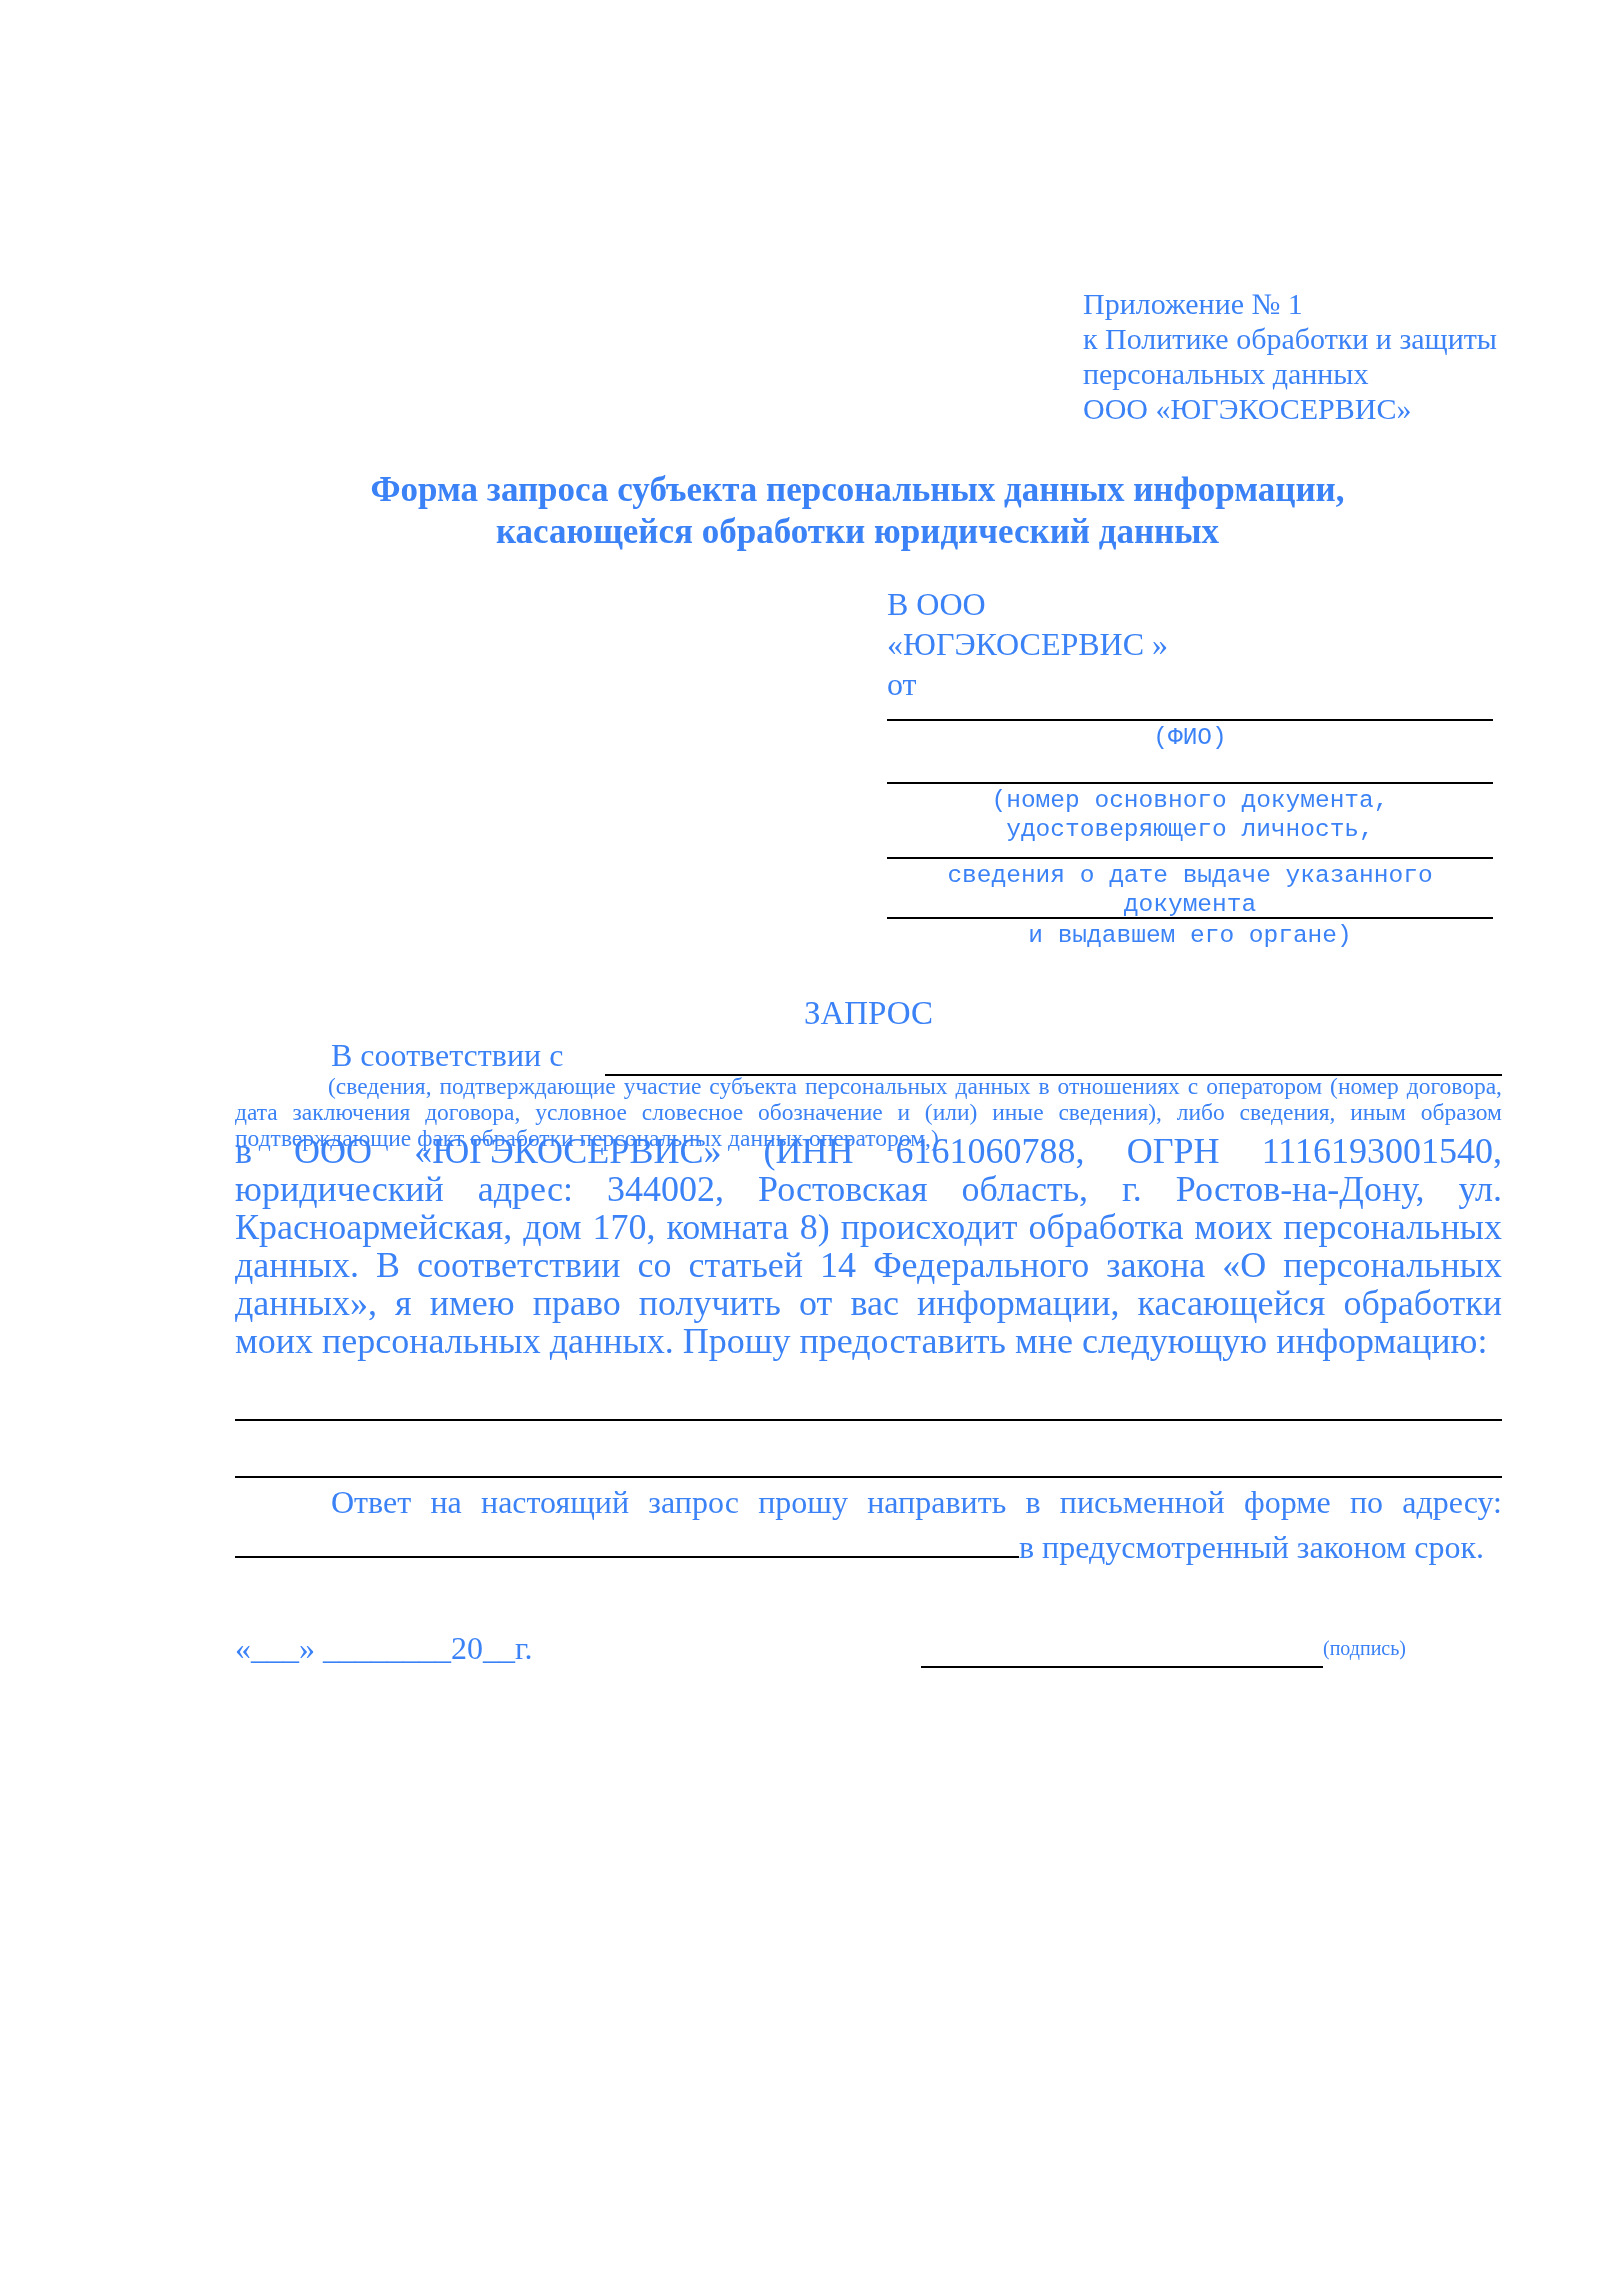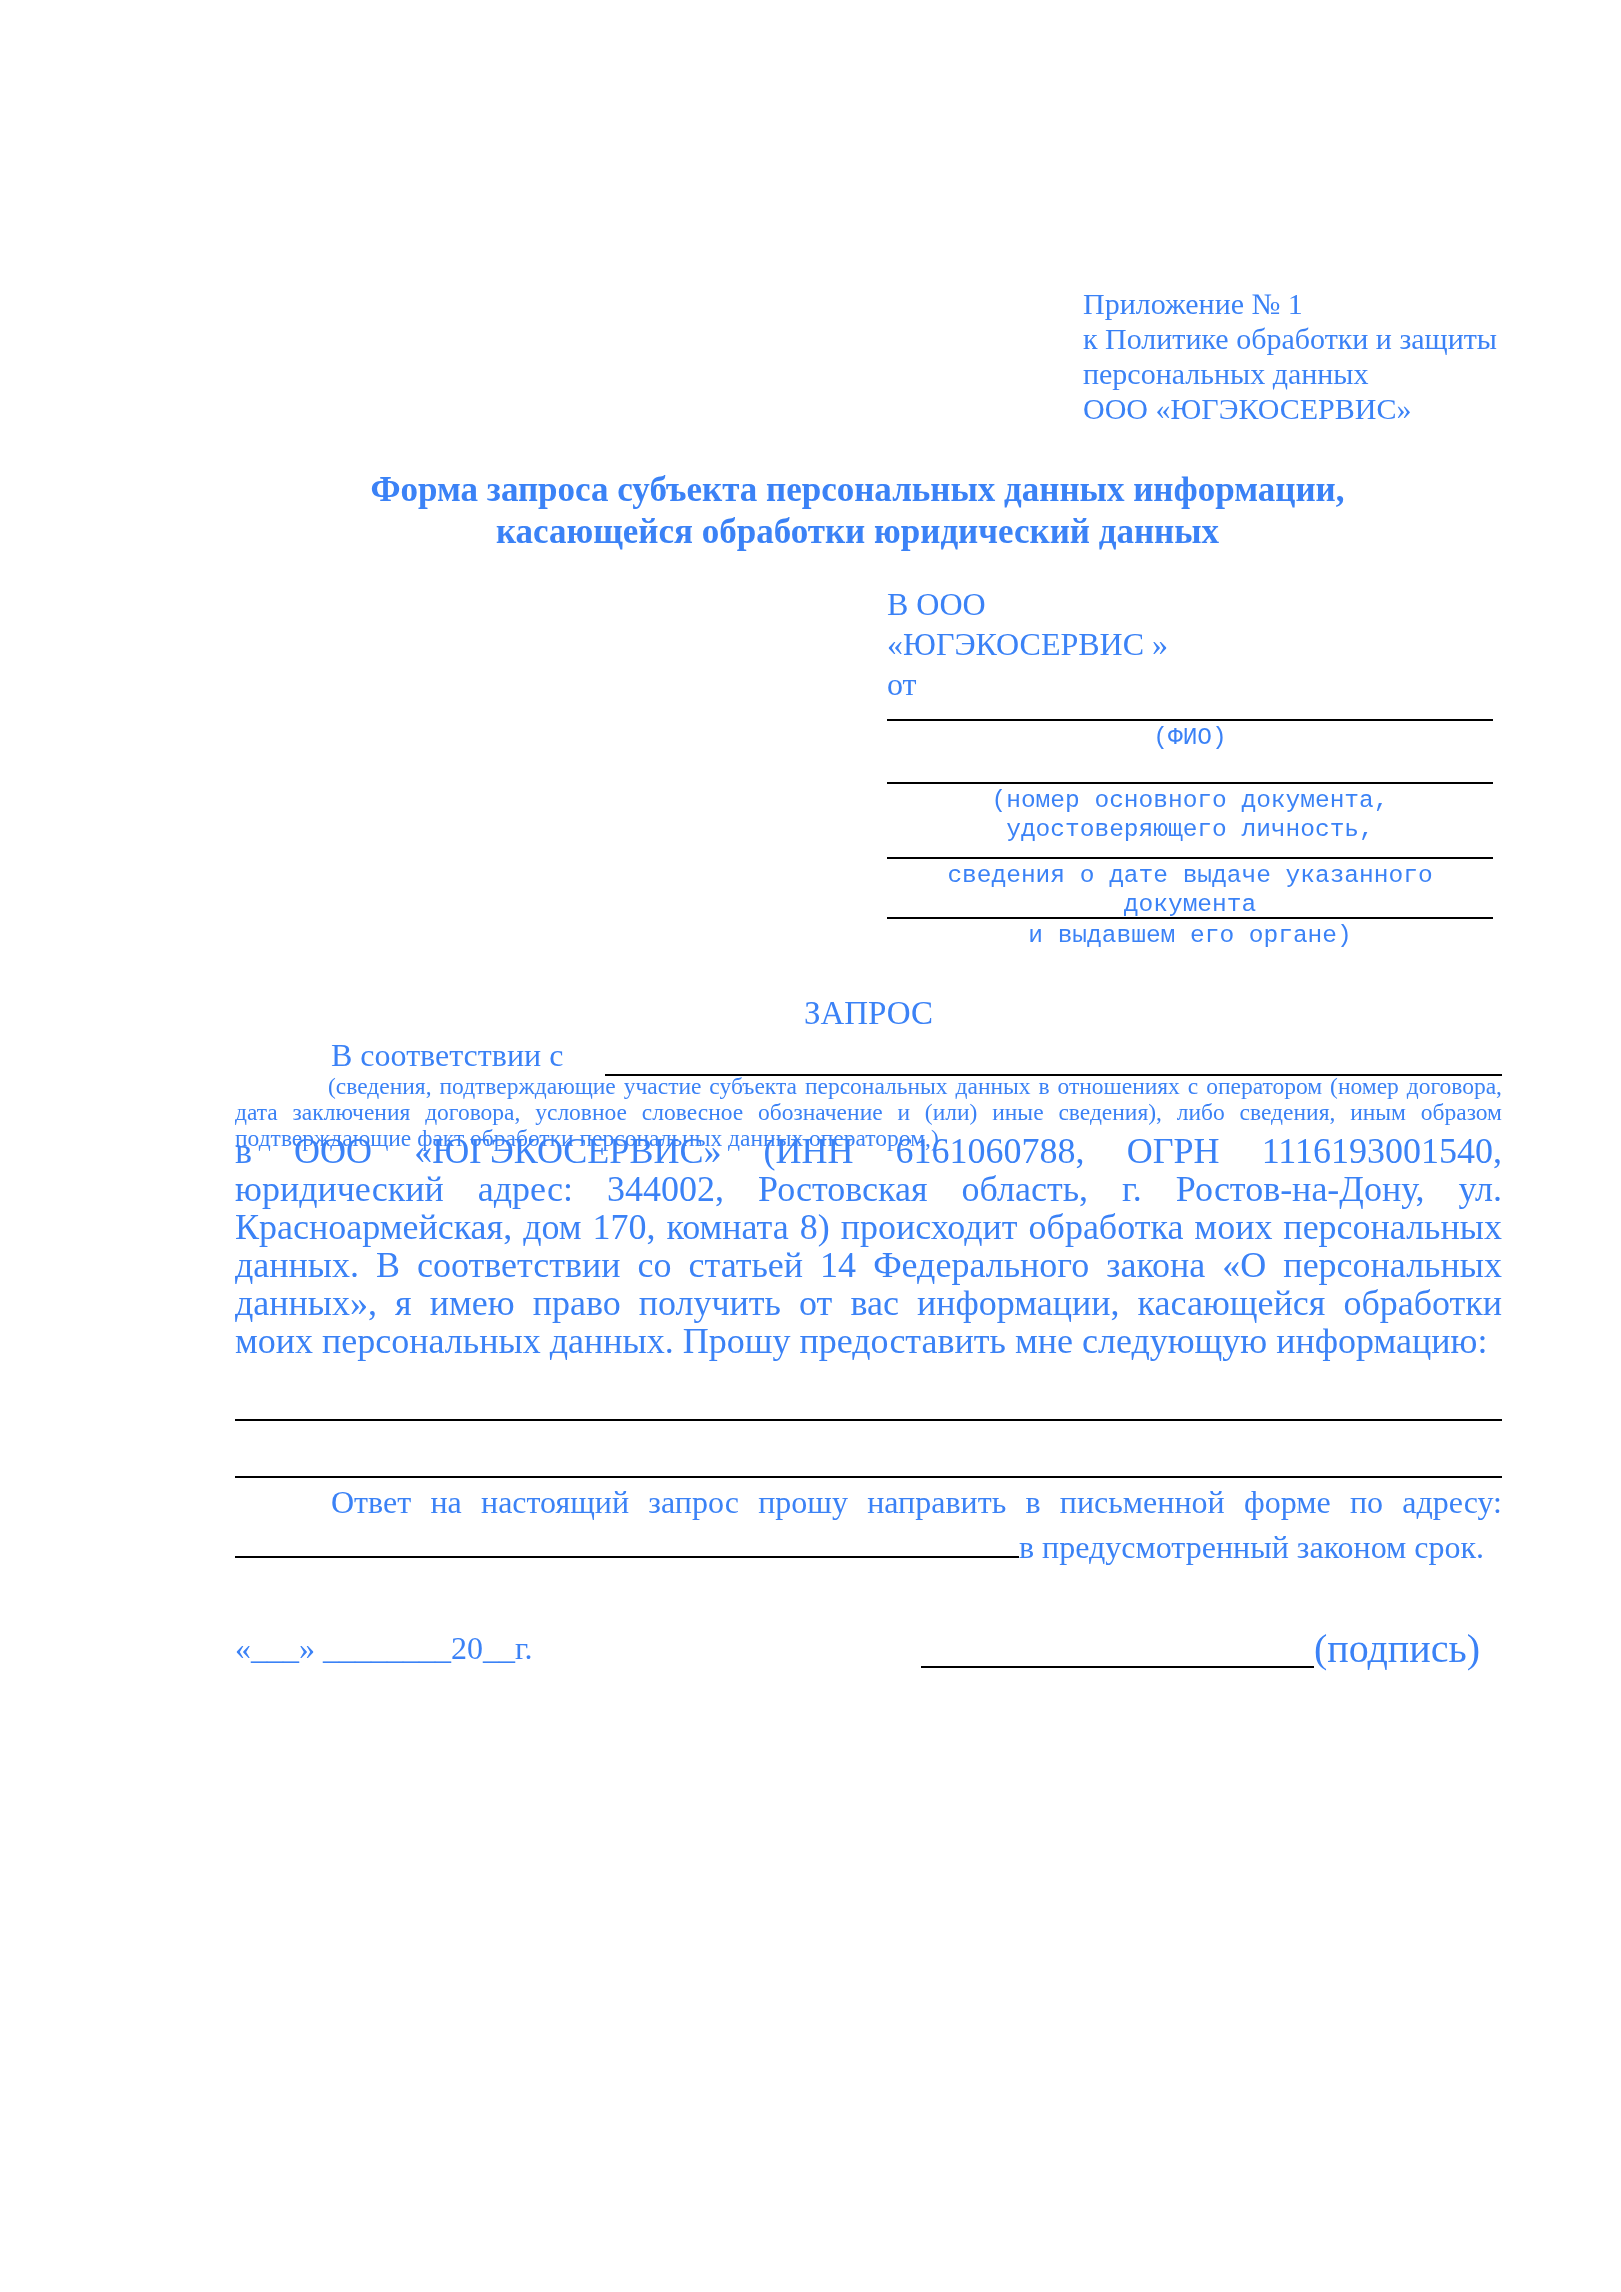--- a/index.html
+++ b/index.html
@@ -81,21 +81,21 @@
   }
 
   
   .date-line {
     left: 235px; top: 1629px;
     font-size: 32px; line-height: 39px; white-space: nowrap;
   }
   .signature-row {
     left: 921px; top: 1629px; width: 559px; height: 39px;
     display: flex; align-items: flex-start;
-    font-size: 40px; line-height: 39px; white-space: nowrap;
+    font-size: 20px; line-height: 39px; white-space: nowrap;
   }
   .signature-blank {
     width: 402px; align-self: stretch;
     border-bottom: 2px solid #000;
   }
 </style>
 </head>
 <body>
 
 <div class="page">

